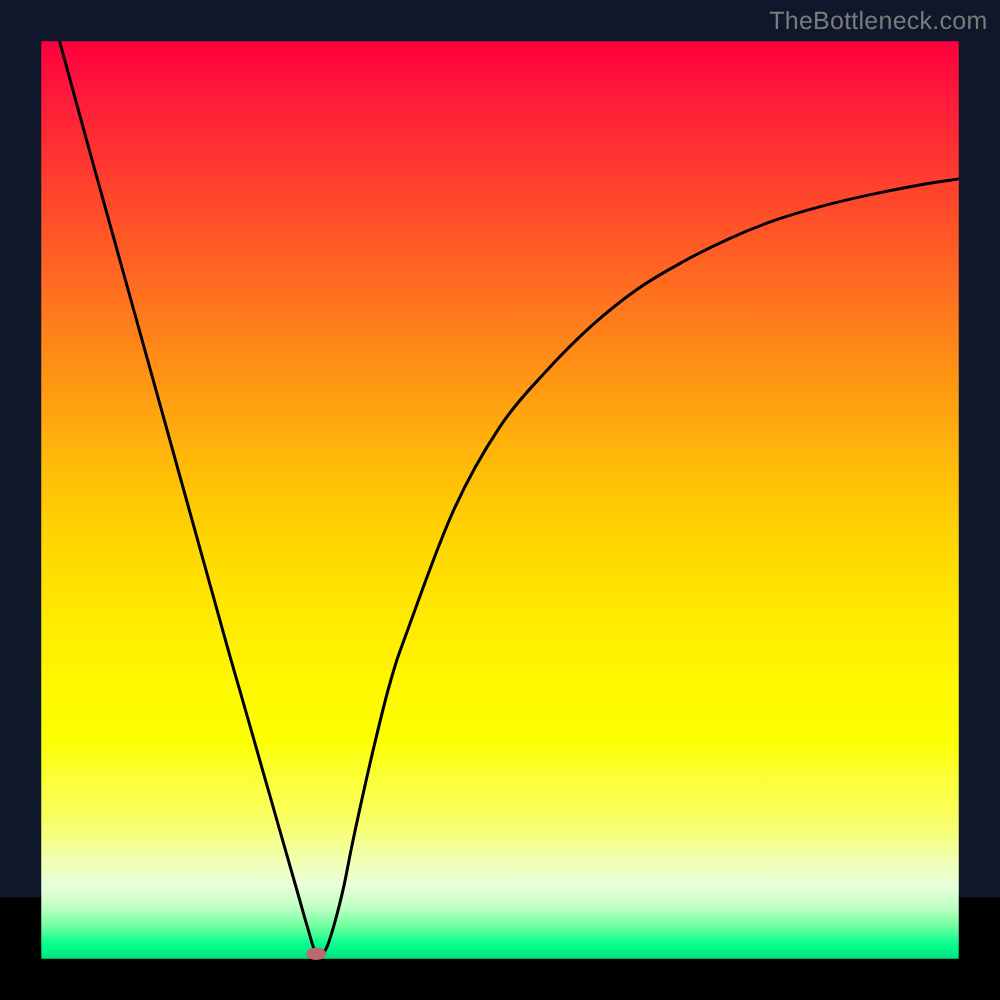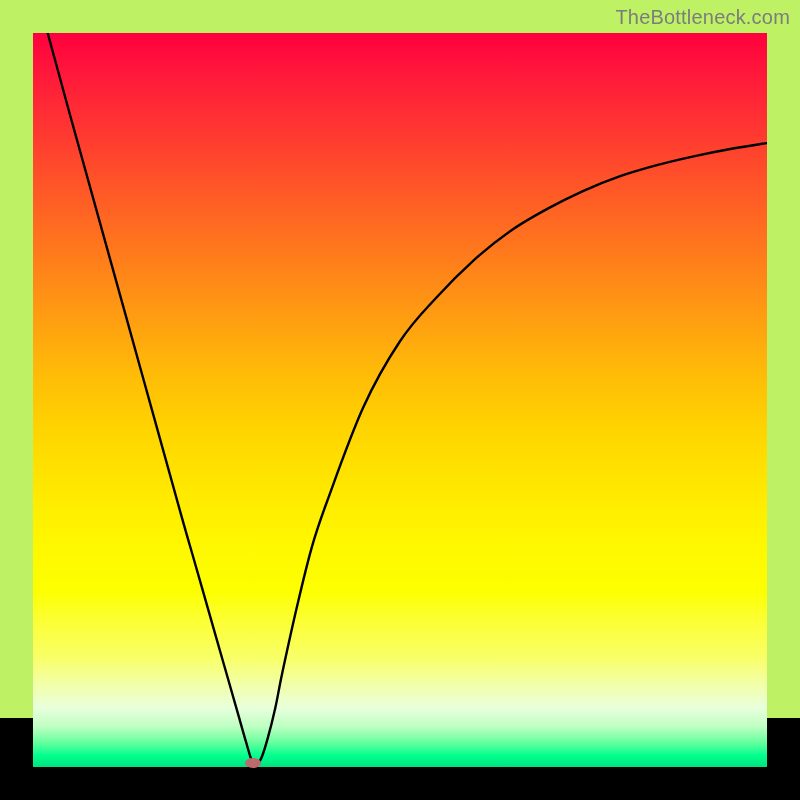--- a/index.html
+++ b/index.html
@@ -8,21 +8,21 @@
     width: 800px;
     height: 800px;
     background: #000;
     overflow: hidden;
     font-family: Arial, Helvetica, sans-serif;
   }
   .frame {
     position: relative;
     width: 800px;
     height: 718px;
-    background: #bef264;
+    background: #0f172a;
   }
   .plot {
     position: absolute;
     left: 33px;
     top: 33px;
     width: 734px;
     height: 734px;
     background: linear-gradient(to bottom,
       #ff003e 0%,
       #ff1a3a 6%,

